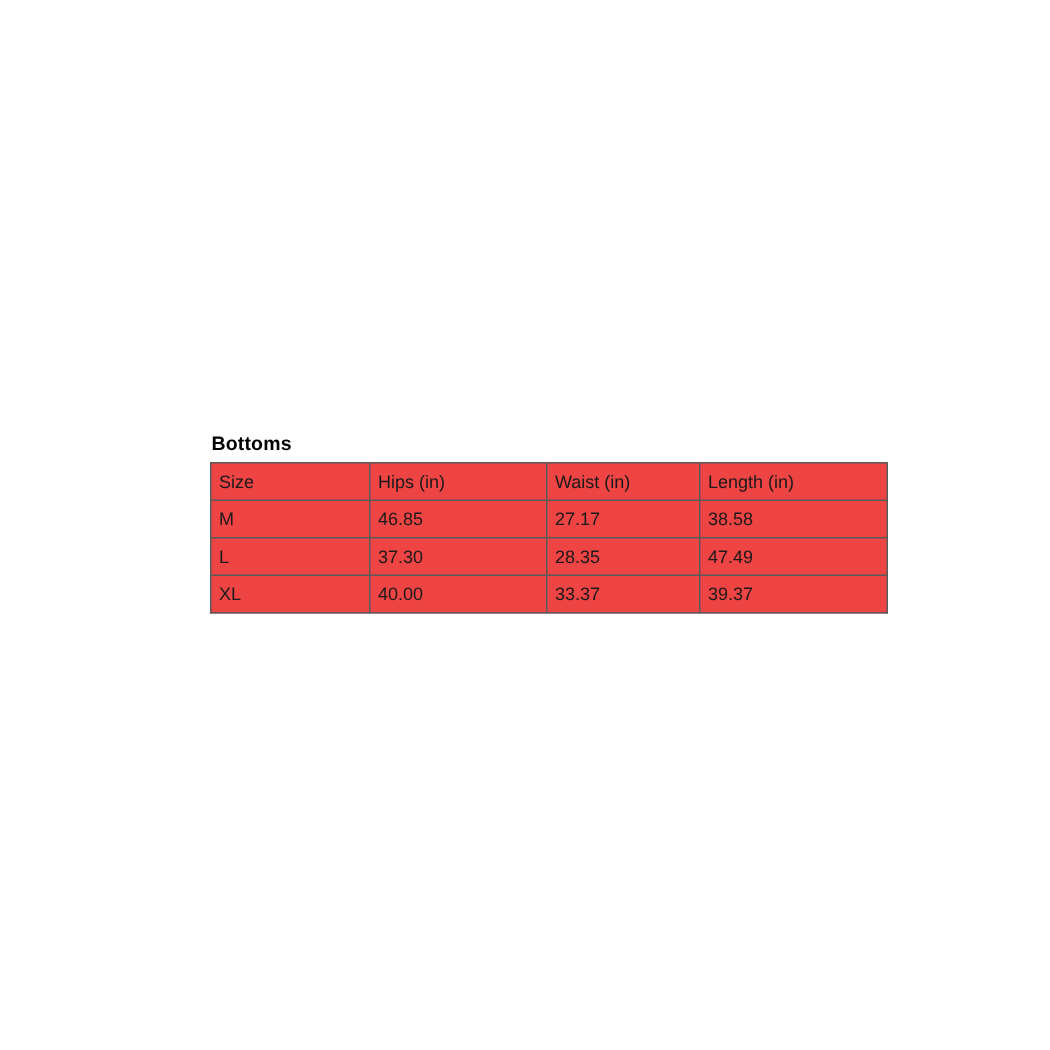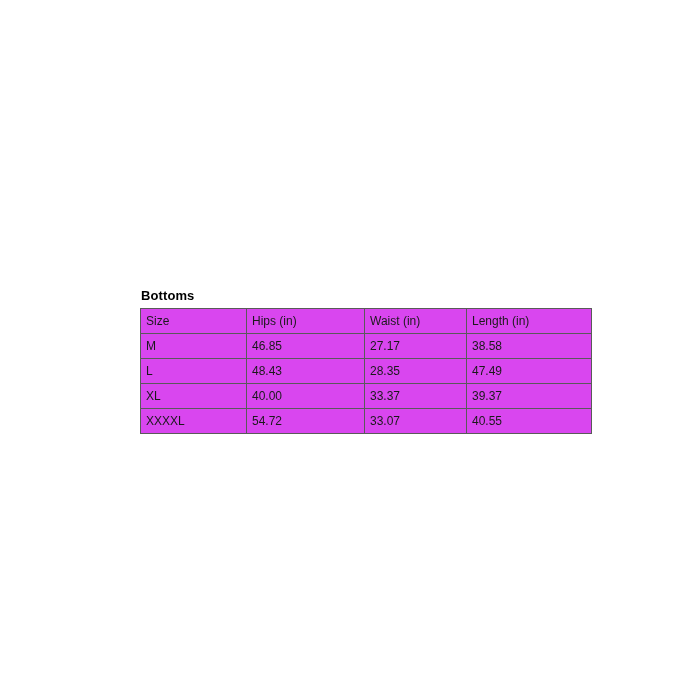--- a/index.html
+++ b/index.html
@@ -30,21 +30,21 @@
     line-height: 16px;
     letter-spacing: 0.1px;
     margin: 0 0 4px 1px;
     white-space: nowrap;
   }
 
   table.size-table {
     border-collapse: collapse;
     table-layout: fixed;
     width: 451px;
-    background: #d946ef;
+    background: #ef4444;
   }
 
   table.size-table col.col-size   { width: 106px; }
   table.size-table col.col-hips   { width: 118px; }
   table.size-table col.col-waist  { width: 102px; }
   table.size-table col.col-length { width: 125px; }
 
   table.size-table th,
   table.size-table td {
     border: 1px solid #5a5a5a;
@@ -88,32 +88,26 @@
     </thead>
     <tbody>
       <tr>
         <td>M</td>
         <td>46.85</td>
         <td>27.17</td>
         <td>38.58</td>
       </tr>
       <tr>
         <td>L</td>
-        <td>48.43</td>
+        <td>37.30</td>
         <td>28.35</td>
         <td>47.49</td>
       </tr>
       <tr>
         <td>XL</td>
         <td>40.00</td>
         <td>33.37</td>
         <td>39.37</td>
       </tr>
-      <tr>
-        <td>XXXXL</td>
-        <td>54.72</td>
-        <td>33.07</td>
-        <td>40.55</td>
-      </tr>
     </tbody>
   </table>
 
 </div>
 
 </body></html>

